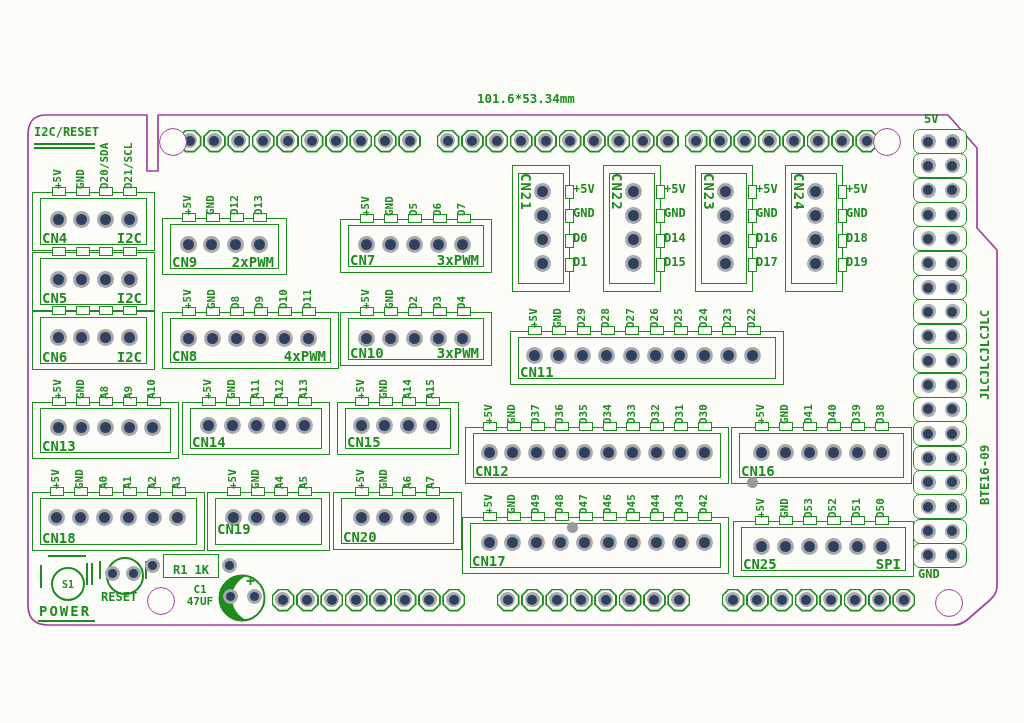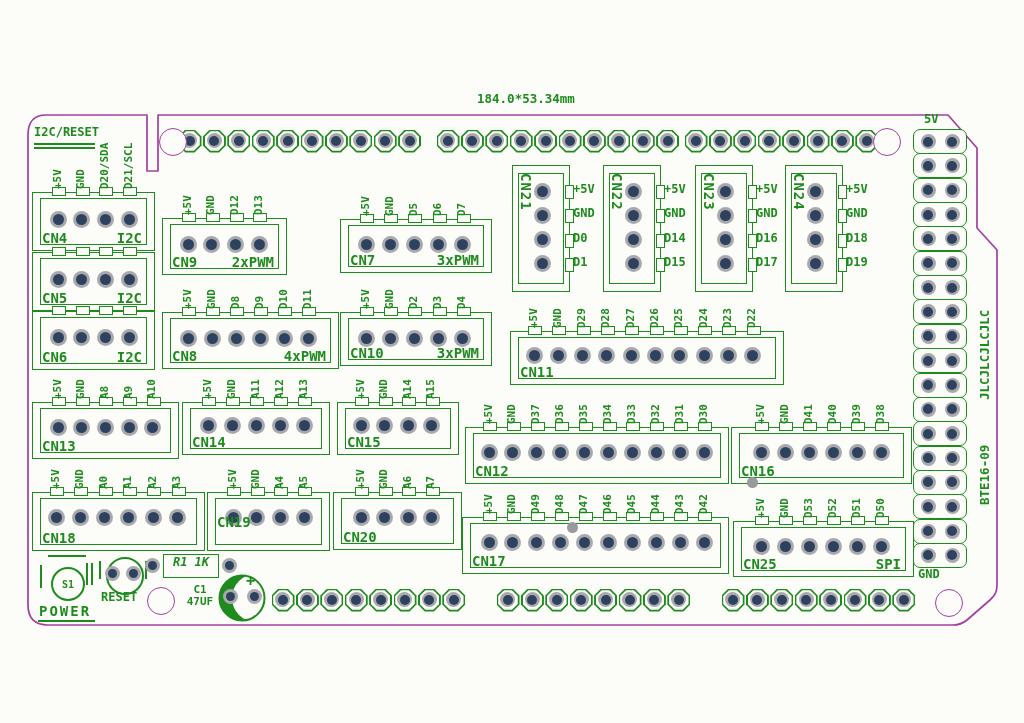--- a/index.html
+++ b/index.html
@@ -48,21 +48,21 @@
     <path d="M 46,115 H 147 V 171 H 158 V 115 H 948 L 977,148 V 228 L 997,250 V 586
              Q 997,594 990,600 L 967,620 Q 961,625 953,625 H 48 Q 28,625 28,605 V 135
              Q 28,115 46,115 Z" fill="none" stroke="#a23fa2" stroke-width="1.7" stroke-linejoin="round"></path>
     <g>
       <circle cx="242" cy="598" r="22.5" fill="#1e8b1e"></circle>
       <circle cx="256" cy="598" r="24" fill="#fcfcf8"></circle>
       <circle cx="242" cy="598" r="22.5" fill="none" stroke="#1e8b1e" stroke-width="2"></circle>
     </g>
   </svg>
 
-  <div class="pcb-text" style="left:477px;top:91px;font-size:12.5px;">184.0*53.34mm</div>
+  <div class="pcb-text" style="left:477px;top:91px;font-size:12.5px;">101.6*53.34mm</div>
 
   <div class="pcb-text" style="left:34px;top:125px;font-size:12px;">I2C/RESET</div>
   <div class="gline" style="left:34px;top:143px;width:61px;height:1.6px;"></div>
   <div class="gline" style="left:34px;top:147px;width:61px;height:1.6px;"></div>
 
   <div class="pcb-text" style="left:924px;top:112px;font-size:12px;">5V</div>
   <div class="pcb-text" style="left:918px;top:567px;font-size:12px;">GND</div>
 
   <div class="pcb-text rot" style="left:977px;top:400px;font-size:12.5px;">JLCJLCJLCJLC</div>
   <div class="pcb-text rot" style="left:977px;top:505px;font-size:12.5px;">BTE16-09</div>
@@ -75,21 +75,21 @@
     <span class="pcb-text" style="position:static;font-size:10px;">S1</span>
   </div>
   <div class="pcb-text" style="left:39px;top:603px;font-size:14px;letter-spacing:2px;">POWER</div>
   <div class="gline" style="left:38px;top:620px;width:57px;height:2px;"></div>
 
   <div class="gline" style="left:99px;top:561px;width:2px;height:18px;"></div>
   <div class="gline" style="left:145px;top:561px;width:2px;height:18px;"></div>
   <div class="circ" style="left:106px;top:557px;width:34px;height:34px;"></div>
   <div class="pcb-text" style="left:101px;top:590px;font-size:12px;">RESET</div>
 
-  <div class="conn" style="left:163px;top:554px;width:54px;height:22px;display:flex;align-items:flex-start;justify-content:center;font-style:italic;">
+  <div class="conn" style="left:163px;top:554px;width:54px;height:22px;display:flex;align-items:flex-end;justify-content:center;">
     <span class="pcb-text" style="position:static;font-size:12px;">R1 1K</span>
   </div>
 
   <div class="pcb-text" style="left:186px;top:583px;width:28px;text-align:center;font-size:11px;">C1</div>
   <div class="pcb-text" style="left:184px;top:595px;width:32px;text-align:center;font-size:11px;">47UF</div>
   <div class="pcb-text" style="left:246px;top:572px;font-size:15px;">+</div>
 
   <div id="board-root">
       <div class="conn" style="left: 32px; top: 192px; width: 121px; height: 57px;">
         <div class="inner" style="inset: 5px 7px;"></div>
@@ -643,21 +643,21 @@
           <div class="dot" style="left: 3px; top: 3px; width: 11px; height: 11px;"></div>
         </div>
         <div class="tab" style="left: 66.4px; top: -6px; width: 12px; height: 7px;"></div>
         <div class="ring" style="left: 63.9px; top: 15.5px; width: 17px; height: 17px;">
           <div class="dot" style="left: 3px; top: 3px; width: 11px; height: 11px;"></div>
         </div>
         <div class="tab" style="left: 90.1px; top: -6px; width: 12px; height: 7px;"></div>
         <div class="ring" style="left: 87.6px; top: 15.5px; width: 17px; height: 17px;">
           <div class="dot" style="left: 3px; top: 3px; width: 11px; height: 11px;"></div>
         </div>
-        <div class="cname" style="left: 9px; bottom: 20px; margin-top: 22px;">CN19</div>
+        <div class="cname" style="left: 9px; bottom: 13px; margin-top: 22px;">CN19</div>
       </div>
       <div class="vlabel" style="left: 225.5px; top: 489px;">+5V</div>
       <div class="vlabel" style="left: 249.2px; top: 489px;">GND</div>
       <div class="vlabel" style="left: 272.9px; top: 489px;">A4</div>
       <div class="vlabel" style="left: 296.6px; top: 489px;">A5</div>
       <div class="conn" style="left: 333px; top: 492px; width: 127px; height: 56px;">
         <div class="inner" style="inset: 5px 7px;"></div>
         <div class="tab" style="left: 21px; top: -6px; width: 12px; height: 7px;"></div>
         <div class="ring" style="left: 18.5px; top: 15.5px; width: 17px; height: 17px;">
           <div class="dot" style="left: 3px; top: 3px; width: 11px; height: 11px;"></div>

